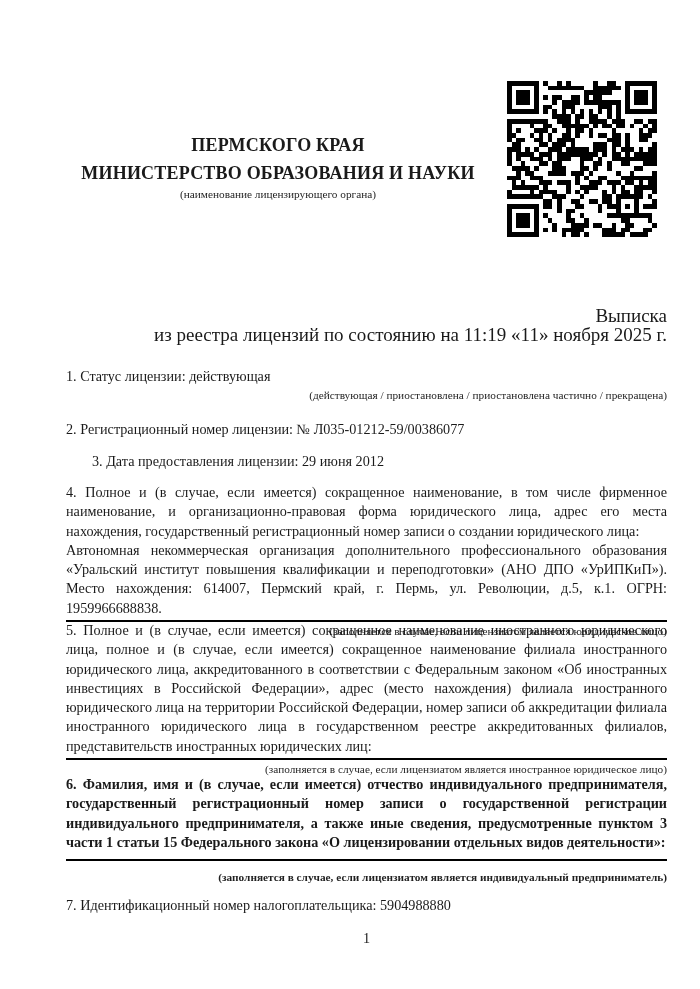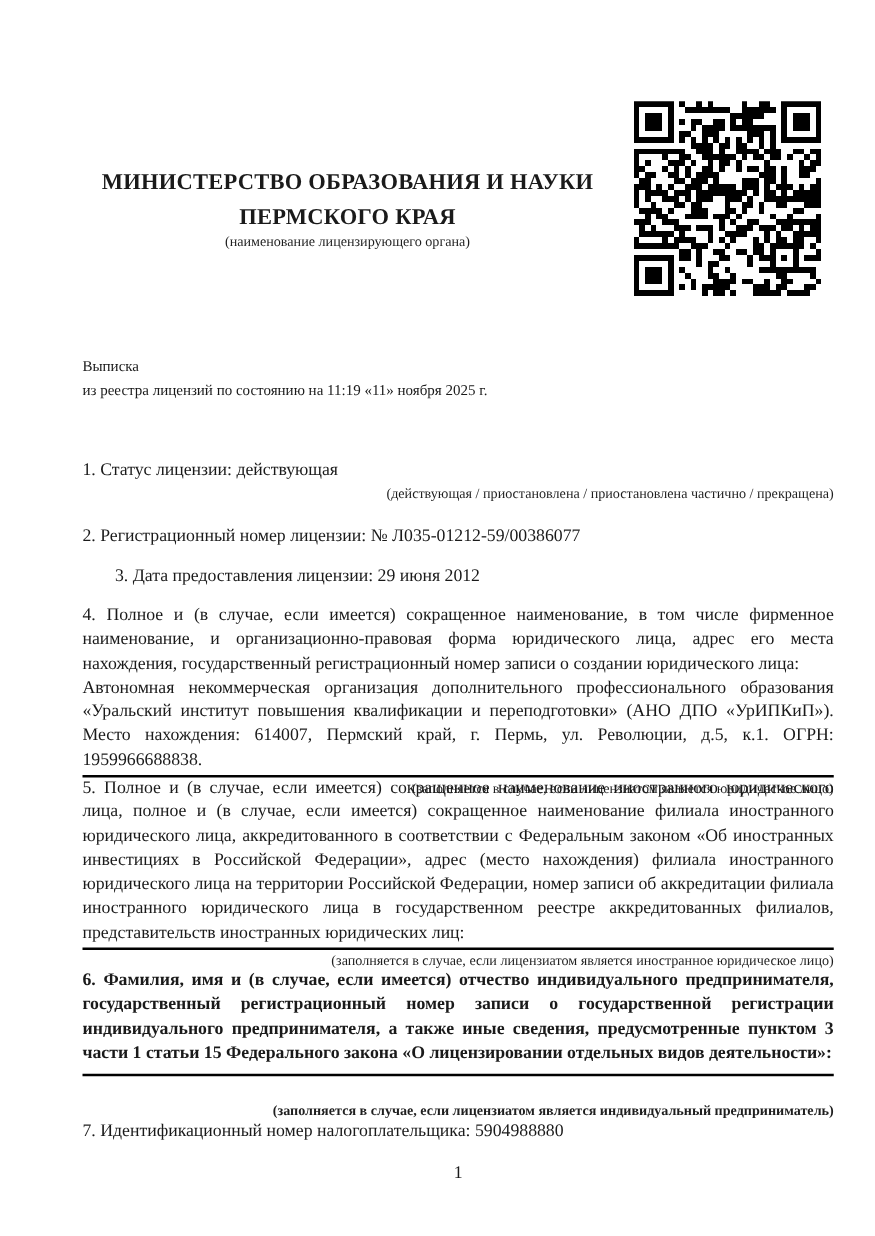--- a/index.html
+++ b/index.html
@@ -8,21 +8,21 @@
     font-family:"Liberation Serif","DejaVu Serif",serif;
     color:#1a1a1a;position:relative;overflow:hidden;
     -webkit-font-smoothing:antialiased;
   }
   .page{position:absolute;inset:0;}
   .abs{position:absolute;left:66px;width:601px;}
   .ministry{left:66px;width:424px;top:131px;text-align:center;}
   .ministry-title{font-weight:bold;font-size:18px;line-height:28px;letter-spacing:.2px;}
   .small-caption{font-size:11.3px;line-height:14px;color:#1f1f1f;text-align:center;}
   .center{text-align:right;}
-  .doc-title{top:284px;text-align:left;font-size:12px;line-height:19.3px;}
+  .doc-title{top:306px;text-align:right;font-size:19px;line-height:19.3px;}
   .body-text{font-size:14.2px;line-height:19.3px;}
   .just{text-align:justify;}
   p{margin:0;}
   .rule{border-top:2px solid #000;height:0;margin-top:2px;}
   .rule-gap{margin-top:7px;}
   .cap-after-rule{margin-top:2px;}
   .qr{position:absolute;left:507px;top:81px;width:150px;height:156px;}
   .page-number{top:929px;text-align:center;font-size:14.2px;line-height:19.3px;}
 </style>
 </head>
@@ -605,22 +605,22 @@
       <rect x="24" y="32" width="1" height="1" fill="#000000"></rect>
       <rect x="25" y="32" width="1" height="1" fill="#000000"></rect>
       <rect x="27" y="32" width="1" height="1" fill="#000000"></rect>
       <rect x="28" y="32" width="1" height="1" fill="#000000"></rect>
       <rect x="29" y="32" width="1" height="1" fill="#000000"></rect>
       <rect x="30" y="32" width="1" height="1" fill="#000000"></rect>
     </svg>
 
   <header class="abs ministry">
     <div class="ministry-title">
+      <div>ПЕРМСКОГО КРАЯ</div>
       <div>МИНИСТЕРСТВО ОБРАЗОВАНИЯ И НАУКИ</div>
-      <div>ПЕРМСКОГО КРАЯ</div>
     </div>
     <div class="small-caption">(наименование лицензирующего органа)</div>
   </header>
 
   <section class="abs doc-title">
     <div>Выписка</div>
     <div>из реестра лицензий по состоянию на 11:19 «11» ноября 2025 г.</div>
   </section>
 
   <section class="abs body-text" style="top:367px;">
@@ -645,21 +645,21 @@
 
   <section class="abs body-text" style="top:621px;">
     <p class="just">5. Полное и (в случае, если имеется) сокращенное наименование иностранного юридического лица, полное и (в случае, если имеется) сокращенное наименование филиала иностранного юридического лица, аккредитованного в соответствии с Федеральным законом «Об иностранных инвестициях в Российской Федерации», адрес (место нахождения) филиала иностранного юридического лица на территории Российской Федерации, номер записи об аккредитации филиала иностранного юридического лица в государственном реестре аккредитованных филиалов, представительств иностранных юридических лиц:</p>
     <div class="rule"></div>
     <div class="small-caption center cap-after-rule">(заполняется в случае, если лицензиатом является иностранное юридическое лицо)</div>
   </section>
 
   <section class="abs body-text" style="top:775px;font-weight:bold;">
     <p class="just">6. Фамилия, имя и (в случае, если имеется) отчество индивидуального предпринимателя, государственный регистрационный номер записи о государственной регистрации индивидуального предпринимателя, а также иные сведения, предусмотренные пунктом 3 части 1 статьи 15 Федерального закона «О лицензировании отдельных видов деятельности»:</p>
     <div class="rule rule-gap"></div>
-    <div class="small-caption center" style="margin-top:21px;">(заполняется в случае, если лицензиатом является индивидуальный предприниматель)</div>
+    <div class="small-caption center" style="margin-top:9px;">(заполняется в случае, если лицензиатом является индивидуальный предприниматель)</div>
   </section>
 
   <section class="abs body-text" style="top:896px;">
     <p>7. Идентификационный номер налогоплательщика: 5904988880</p>
   </section>
 
   <div class="abs page-number">1</div>
 
 </div>
 

